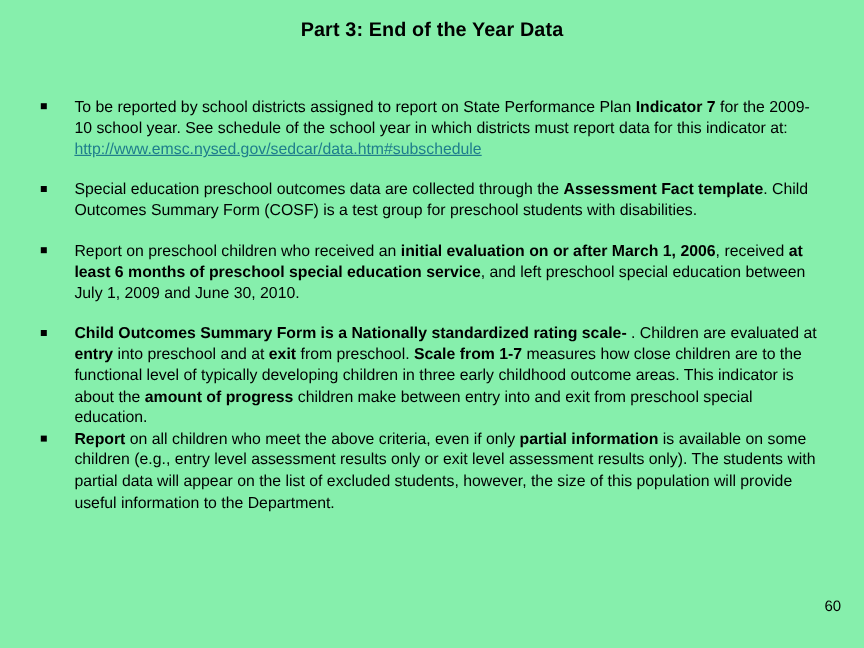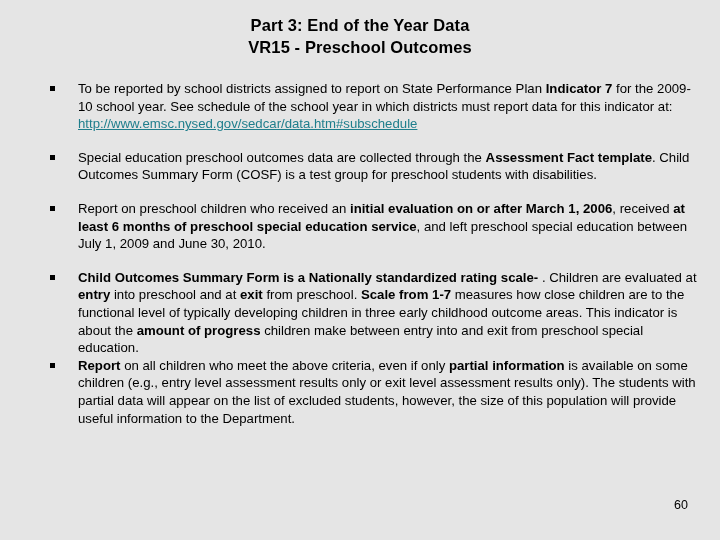--- a/index.html
+++ b/index.html
@@ -12,40 +12,40 @@
     height: 540px;
     font-family: "Liberation Sans", sans-serif;
     color: #000000;
     overflow: hidden;
     position: relative;
   }
   .slide {
     position: relative;
     width: 720px;
     height: 540px;
-    background: #e5e5e5;
+    background: #86efac;
   }
   .title-block {
     position: absolute;
     top: 14px;
     left: 0;
     width: 720px;
     text-align: center;
   }
   .title-line {
     font-size: 16.5px;
     font-weight: bold;
     line-height: 22px;
     letter-spacing: 0.1px;
     color: #000000;
   }
   .body-block {
     position: absolute;
     top: 80px;
-    left: 46px;
+    left: 30px;
     width: 660px;
   }
   .bullet-row {
     display: flex;
     align-items: flex-start;
     margin-bottom: 14px;
   }
   .bullet-marker {
     flex: 0 0 auto;
     width: 32px;
@@ -71,41 +71,40 @@
     text-align: left;
     max-width: 620px;
   }
   .bullet-text b { font-weight: bold; }
   .link {
     color: #1F7E8C;
     text-decoration: underline;
   }
   .page-number {
     position: absolute;
-    right: 32px;
+    right: 19px;
     bottom: 28px;
     font-size: 12.5px;
     line-height: 14px;
     color: #000000;
   }
   
   .b1 { margin-bottom: 16px; }
   .b2 { margin-bottom: 16px; }
   .b3 { margin-bottom: 16px; margin-top: 12px; }
   .b4 { margin-bottom: 0; }
   .b5 { margin-bottom: 13px; }
 </style>
 </head>
 <body>
 
 <div class="slide">
 
   <div class="title-block">
     <div class="title-line">Part 3: End of the Year Data</div>
-    <div class="title-line">VR15 - Preschool Outcomes</div>
   </div>
 
   <div class="body-block">
 
     <div class="bullet-row b1">
       <span class="bullet-marker"><span class="sq"></span></span>
       <div class="bullet-text"><span>To be reported by school districts assigned to report on State Performance Plan </span><b>Indicator 7</b><span> for the 2009-10 school year. See schedule of the school year in which districts must report data for this indicator at: </span><a class="link" href="#">http://www.emsc.nysed.gov/sedcar/data.htm#subschedule</a></div>
     </div>
 
     <div class="bullet-row b2">

